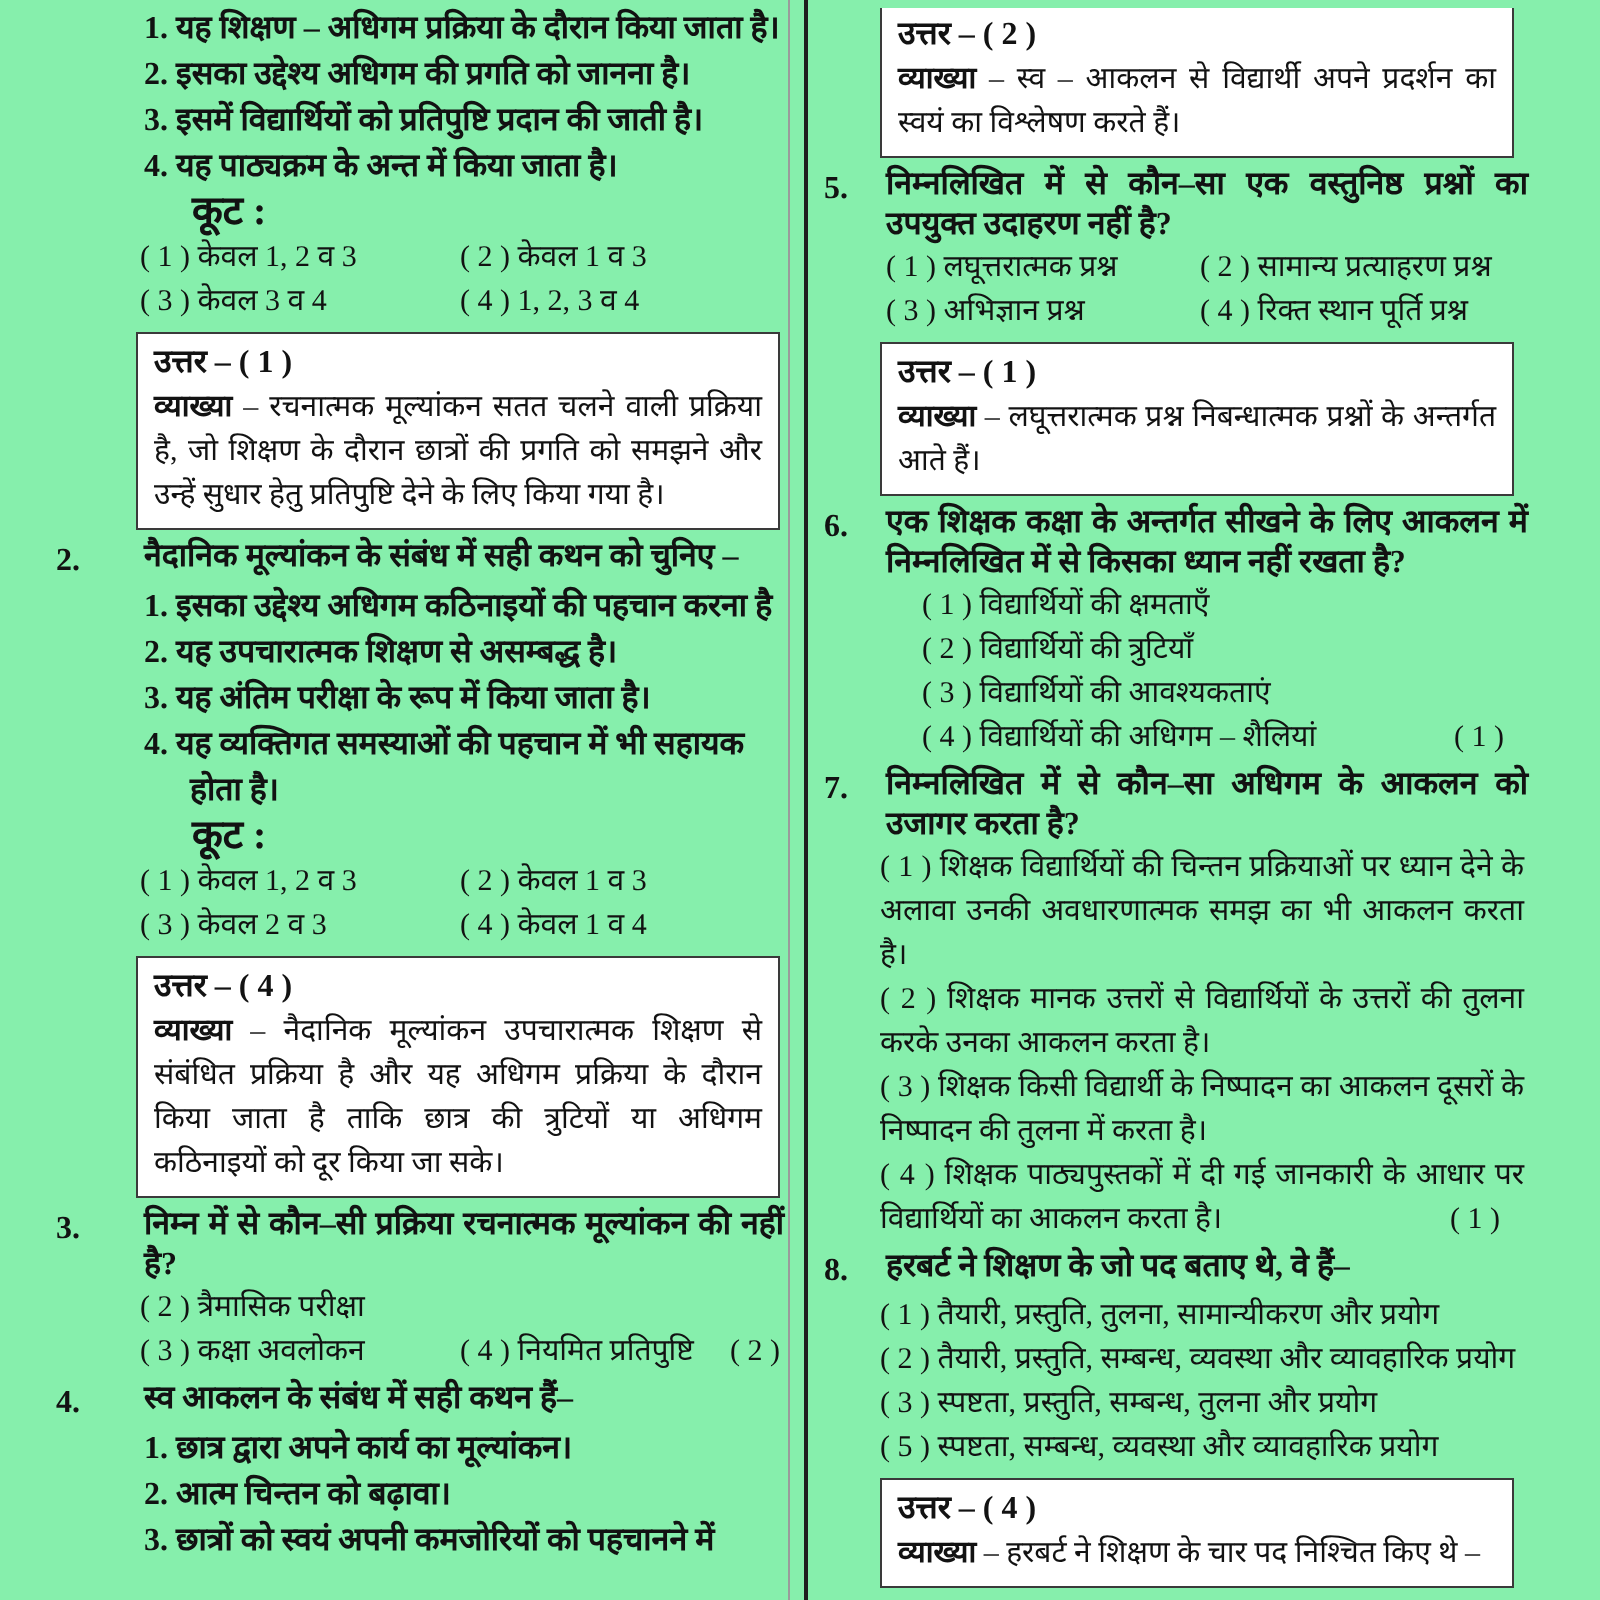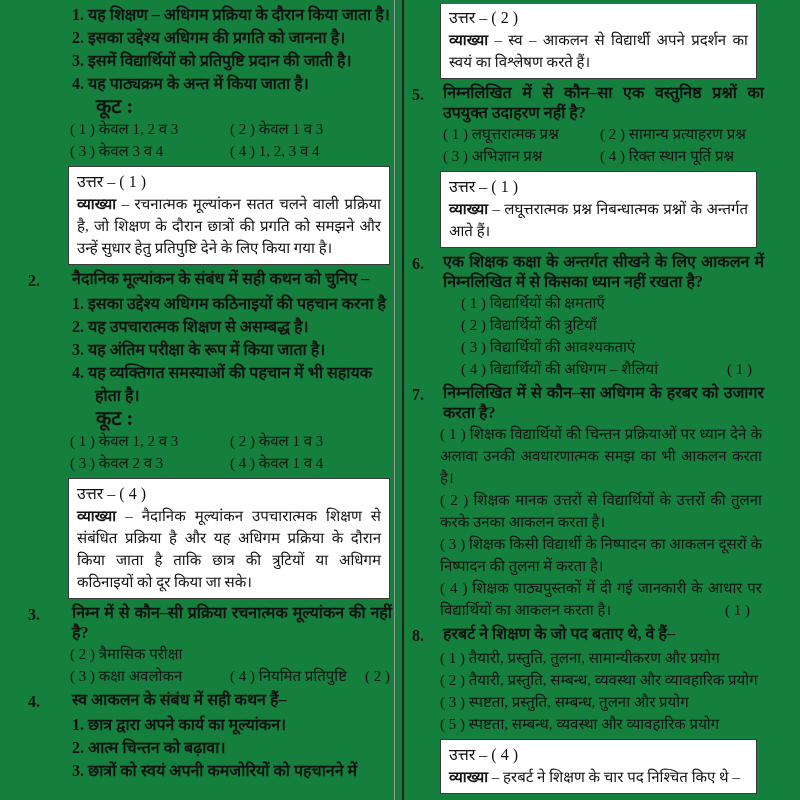--- a/index.html
+++ b/index.html
@@ -1,18 +1,18 @@
 <!DOCTYPE html>
 <html><head>
 <meta charset="utf-8">
 <style>
   html,body { margin:0; padding:0; background:#e8e8e8; }
   .page {
     position:relative; width:800px; height:800px; margin:0 auto;
-    background:#15803d; overflow:hidden; color:#121212;
+    background:#86efac; overflow:hidden; color:#121212;
     font-family:"Liberation Serif","DejaVu Serif",serif;
     font-size:15px;
   }
   .divider { position:absolute; top:0; height:800px; }
   .divider-light { left:394px; width:1px; background:#9b9b9b; }
   .divider-dark  { left:402px; width:2px; background:#1f1f1f; }
 
   .col { position:absolute; top:0; }
   .col-left  { left:28px;  width:364px; padding-top:3px; }
   .col-right { left:412px; width:352px; }
@@ -44,21 +44,21 @@
   
   .optp { position:relative; margin-left:28px; line-height:22px; text-align:justify; padding-right:2px; }
   .optp .mk { position:absolute; right:14px; bottom:0; }
 
   
   .abox {
     margin:4px 2px 4px 40px; border:1px solid #3a3a3a;
     padding:4px 8px 5px 8px; line-height:22px; background:#fff;
   }
   .col-right .abox { margin:4px 7px 4px 28px; }
-  .abox .ans { font-weight:normal; font-size:16px; }
+  .abox .ans { font-weight:bold; font-size:16px; }
   .abox .exp { margin:0; text-align:justify; }
   .abox .expl { font-weight:bold; }
   .abox.cut-top { border-top:none; padding-top:3px; }
 </style>
 </head>
 <body>
 
 <div class="page">
   <div class="divider divider-light"></div>
   <div class="divider divider-dark"></div>
@@ -170,21 +170,21 @@
     <div class="optline">
         <span>( 3 ) विद्यार्थियों की आवश्यकताएं</span>
       </div>
     <div class="optline">
       <span>( 4 ) विद्यार्थियों की अधिगम – शैलियां</span>
       <span class="mk">( 1 )</span>
     </div>
 
     <div class="qrow">
       <div class="qnum">7.</div>
-      <div class="qbody">निम्नलिखित में से कौन–सा अधिगम के हरबर को उजागर करता है?</div>
+      <div class="qbody">निम्नलिखित में से कौन–सा अधिगम के आकलन को उजागर करता है?</div>
     </div>
     <div class="optp"><span>( 1 ) शिक्षक विद्यार्थियों की चिन्तन प्रक्रियाओं पर ध्यान देने के अलावा उनकी अवधारणात्मक समझ का भी आकलन करता है।</span></div>
     <div class="optp"><span>( 2 ) शिक्षक मानक उत्तरों से विद्यार्थियों के उत्तरों की तुलना करके उनका आकलन करता है।</span></div>
     <div class="optp"><span>( 3 ) शिक्षक किसी विद्यार्थी के निष्पादन का आकलन दूसरों के निष्पादन की तुलना में करता है।</span></div>
     <div class="optp">
       <span>( 4 ) शिक्षक पाठ्यपुस्तकों में दी गई जानकारी के आधार पर विद्यार्थियों का आकलन करता है।</span>
       <span class="mk">( 1 )</span>
     </div>
 
     <div class="qrow">

